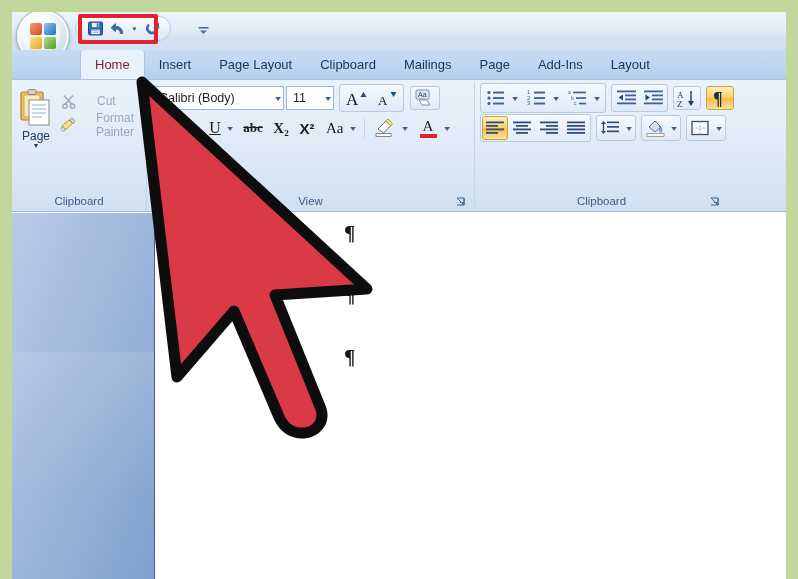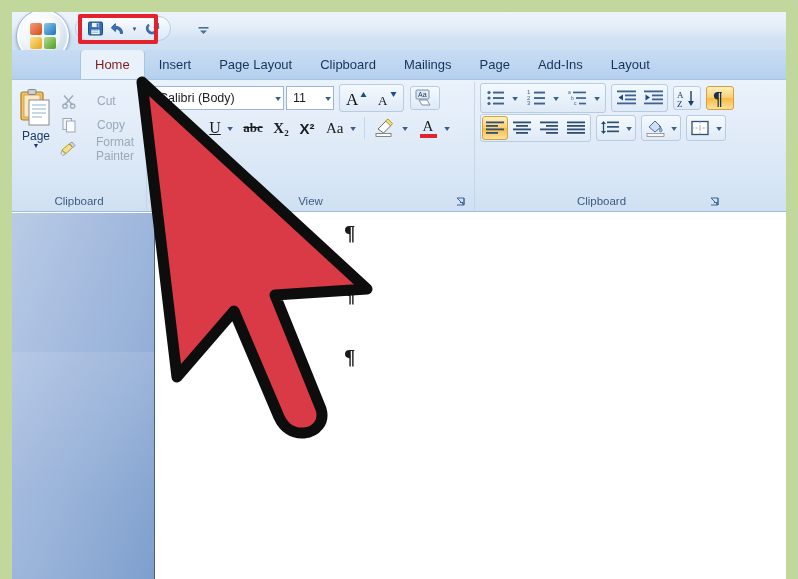--- a/index.html
+++ b/index.html
@@ -286,29 +286,20 @@
           <div class="clip-item">
             <span class="ico">
               <svg width="16" height="16" viewBox="0 0 16 16">
                 <line x1="3" y1="2.5" x2="11.5" y2="12" stroke="#9aa8b8" stroke-width="1.4"></line>
                 <line x1="12" y1="2.5" x2="3.5" y2="12" stroke="#9aa8b8" stroke-width="1.4"></line>
                 <circle cx="4" cy="13" r="2.2" fill="none" stroke="#9aa8b8" stroke-width="1.3"></circle>
                 <circle cx="11.6" cy="13" r="2.2" fill="none" stroke="#9aa8b8" stroke-width="1.3"></circle>
               </svg>
             </span>
             <span>Cut</span>
-          </div>
-          <div class="clip-item">
-            <span class="ico">
-              <svg width="16" height="16" viewBox="0 0 16 16">
-                <rect x="2" y="1.5" width="8.5" height="11" fill="#f2f5f8" stroke="#9aa8b8" stroke-width="1"></rect>
-                <rect x="5.5" y="4" width="8.5" height="11" fill="#fbfcfd" stroke="#9aa8b8" stroke-width="1"></rect>
-              </svg>
-            </span>
-            <span>Copy</span>
           </div>
           <div class="clip-item">
             <span class="ico">
               <svg width="17" height="16" viewBox="0 0 17 16">
                 <path d="M2 9 L9 3 L12.5 6.5 L6 12.5 Z" fill="#f3e08a" stroke="#b99b2c" stroke-width="1"></path>
                 <path d="M9.5 2.5 L12 1 L15 4.5 L13 6.5 Z" fill="#d9d9d9" stroke="#8d8d8d" stroke-width=".9"></path>
                 <path d="M2 9.5 L5.5 13 L3 14.5 L1 12.5 Z" fill="#e8e8e8" stroke="#8d8d8d" stroke-width=".8"></path>
               </svg>
             </span>
             <span>Format Painter</span>

